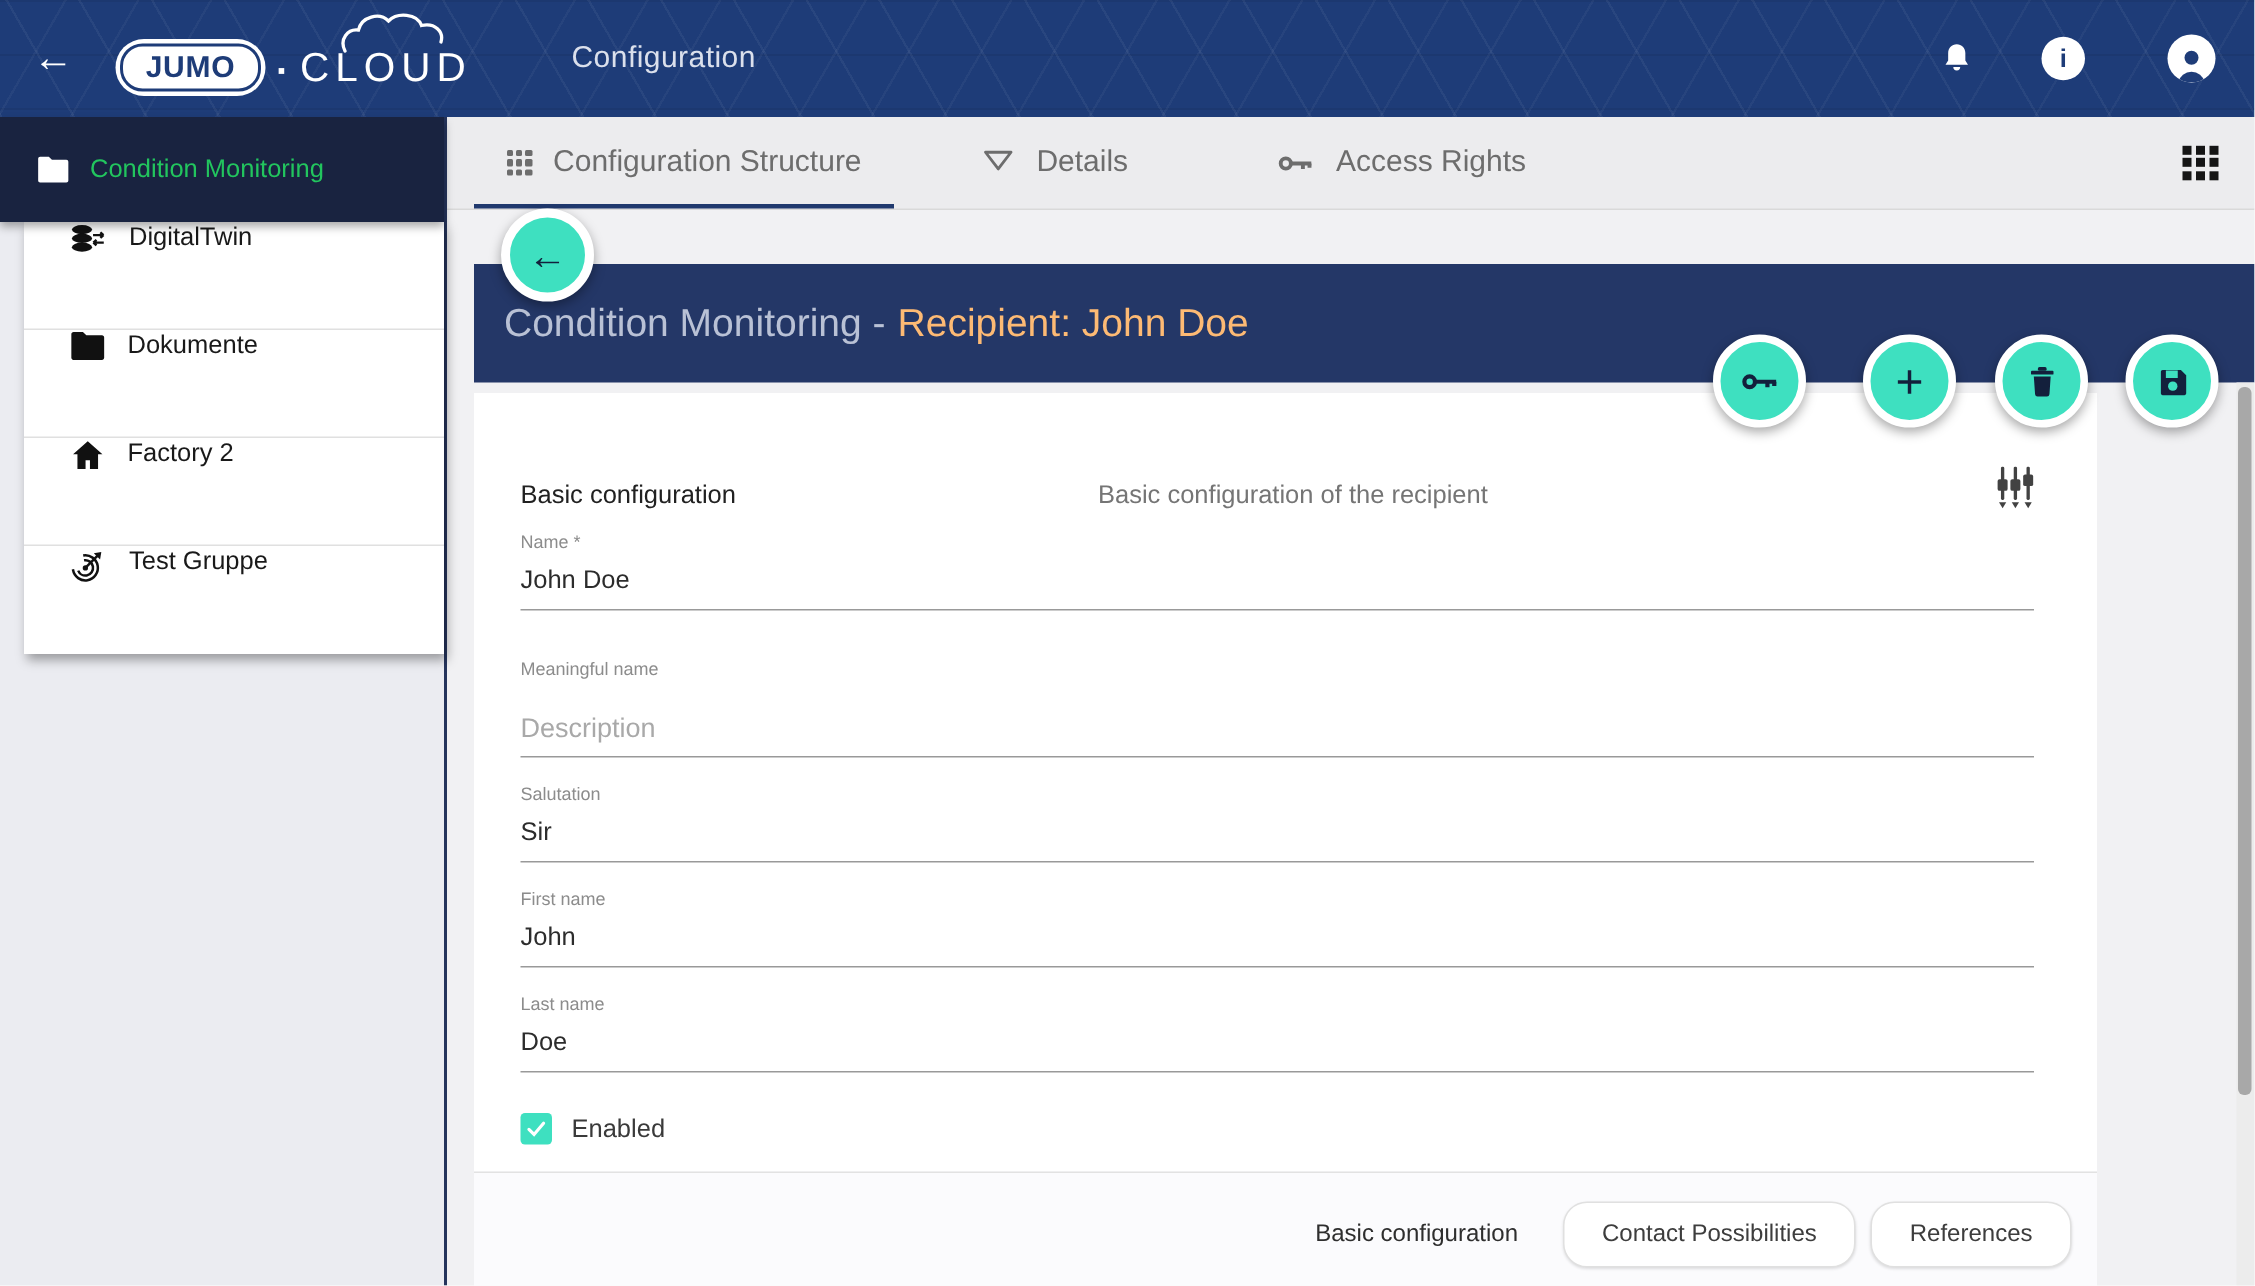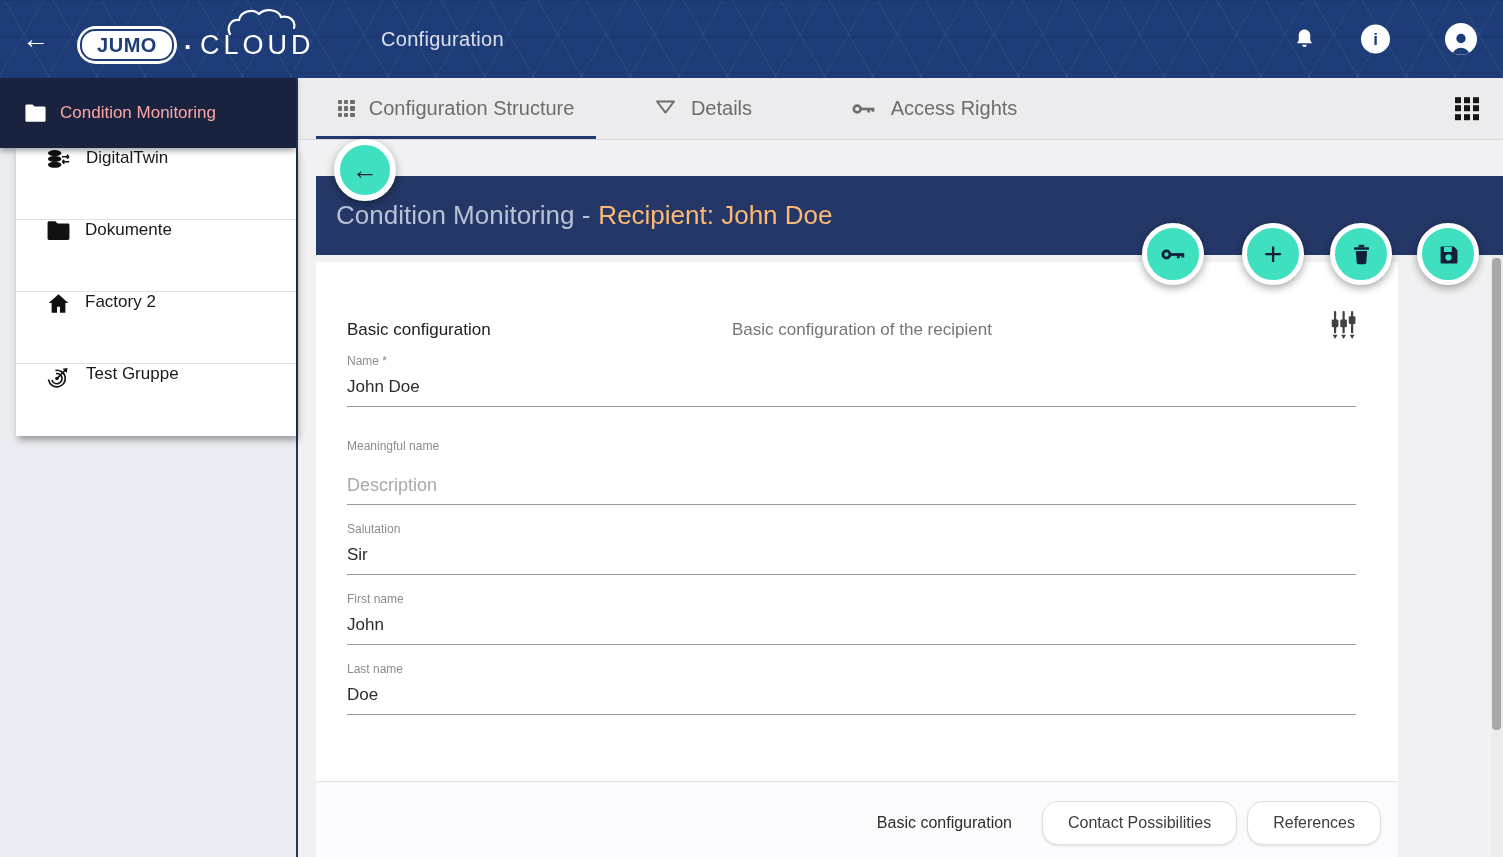--- a/index.html
+++ b/index.html
@@ -34,21 +34,21 @@
     display:flex; align-items:center; justify-content:center; color:#1e3c78; font-weight:bold;
     font-size:17px; }
   .avatar-circle { right:26px; width:32px; height:32px; border-radius:50%; background:#fff;
     display:flex; align-items:flex-end; justify-content:center; overflow:hidden; }
 
   
   .sidebar { position:absolute; left:0; top:78px; width:298px; height:779px;
     background:#ebecf1; border-right:2px solid #25345c; }
   .side-header { height:70px; background:#192340; display:flex; align-items:center;
     padding-left:24px; gap:13px; cursor:pointer; box-shadow:0 3px 6px rgba(0,0,0,.35); position:relative; z-index:2; }
-  .side-header span { color:#fca5a5; font-size:17px; }
+  .side-header span { color:#22c55e; font-size:17px; }
   .side-panel { position:relative; margin-left:16px; width:280px; background:#fff;
     box-shadow:2px 4px 7px rgba(0,0,0,.35); z-index:1; }
   .side-item { height:72px; display:flex; align-items:flex-start; padding-left:30px; gap:14px;
     border-bottom:1px solid #e0e0e0; cursor:pointer; color:#111; }
   .side-item:last-child { border-bottom:none; }
   .side-item span { font-size:17px; color:#191919; }
 
   
   .main { position:absolute; left:298px; top:78px; width:1205px; height:779px; background:#f1f1f3; }
 
@@ -327,20 +327,28 @@
         <div class="frow">
           <span class="flabel">First name</span>
           <input class="finput" type="text" value="John" style="">
         </div>
         <div class="frow">
           <span class="flabel">Last name</span>
           <input class="finput" type="text" value="Doe" style="">
         </div>
       </div>
 
+      <div class="check-row">
+        <div class="checkbox">
+          <svg width="15" height="13" viewBox="0 0 18 16">
+            <path d="M3 8.5l4.2 4.2L15 3.5" fill="none" stroke="#fff" stroke-width="2.6" stroke-linecap="round"></path>
+          </svg>
+        </div>
+        <span>Enabled</span>
+      </div>
 
       <div class="cfooter">
         <div class="cur-step">Basic configuration</div>
         <button class="step-btn">Contact Possibilities</button>
         <button class="step-btn">References</button>
       </div>
 
     </div>
   </div>
 

